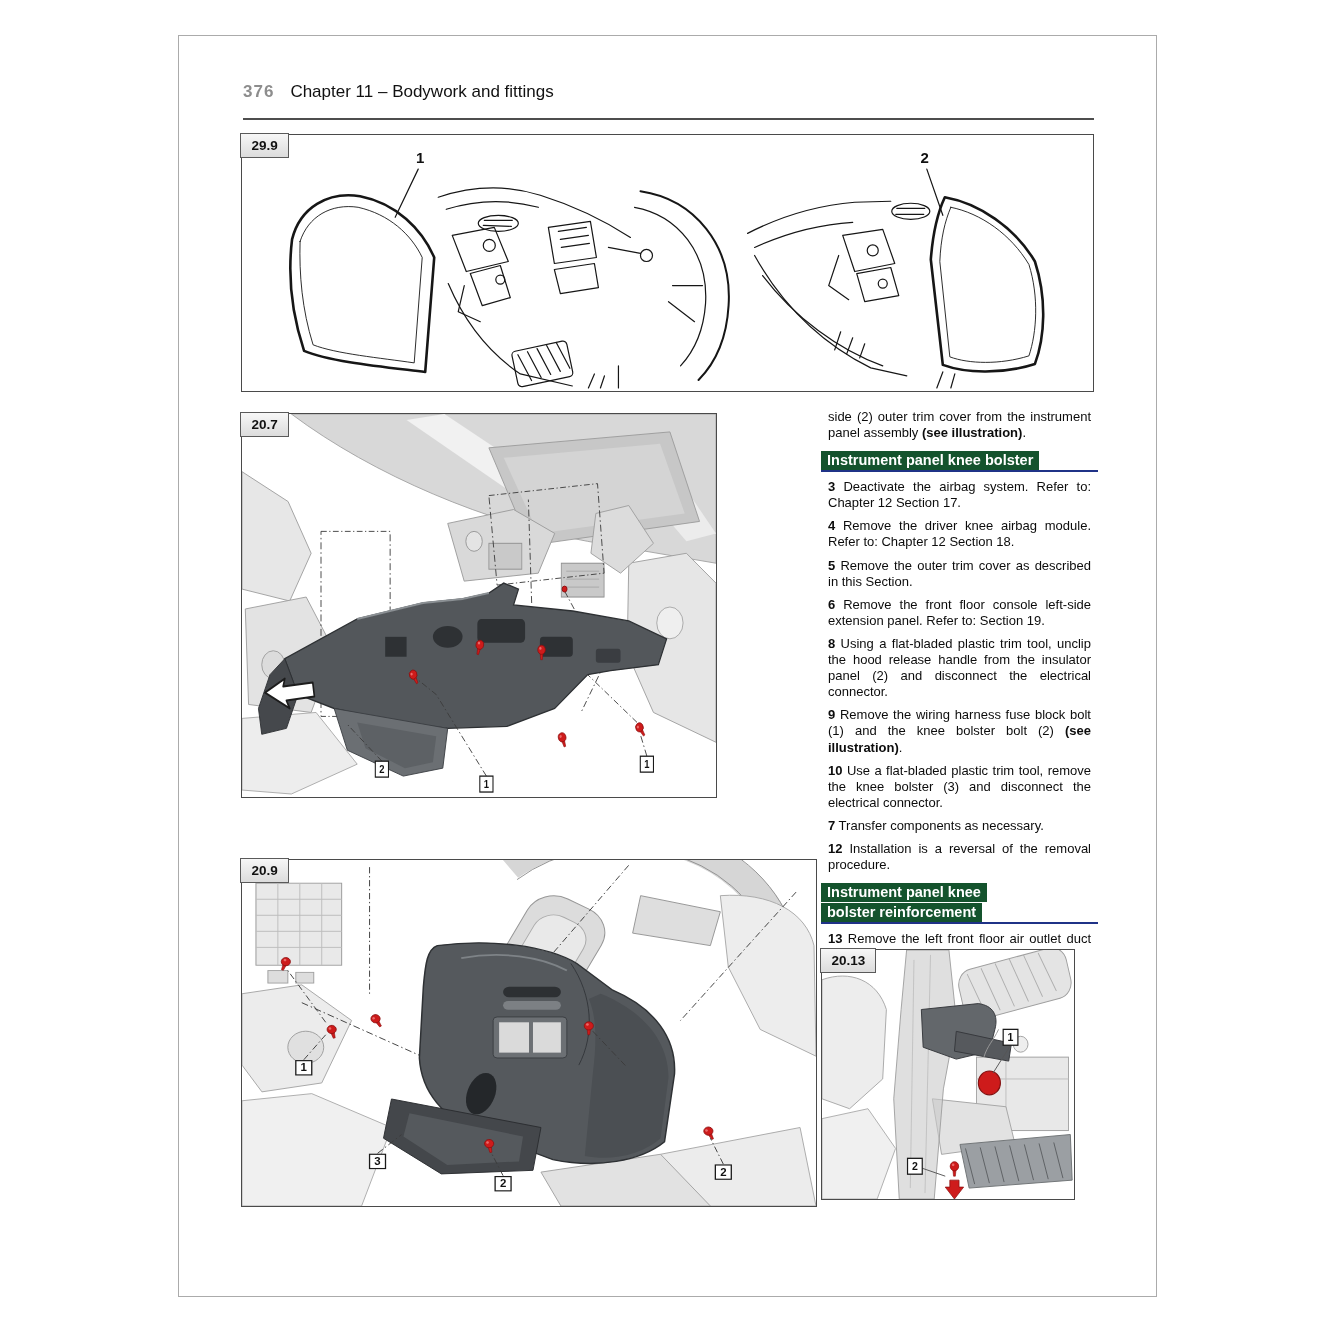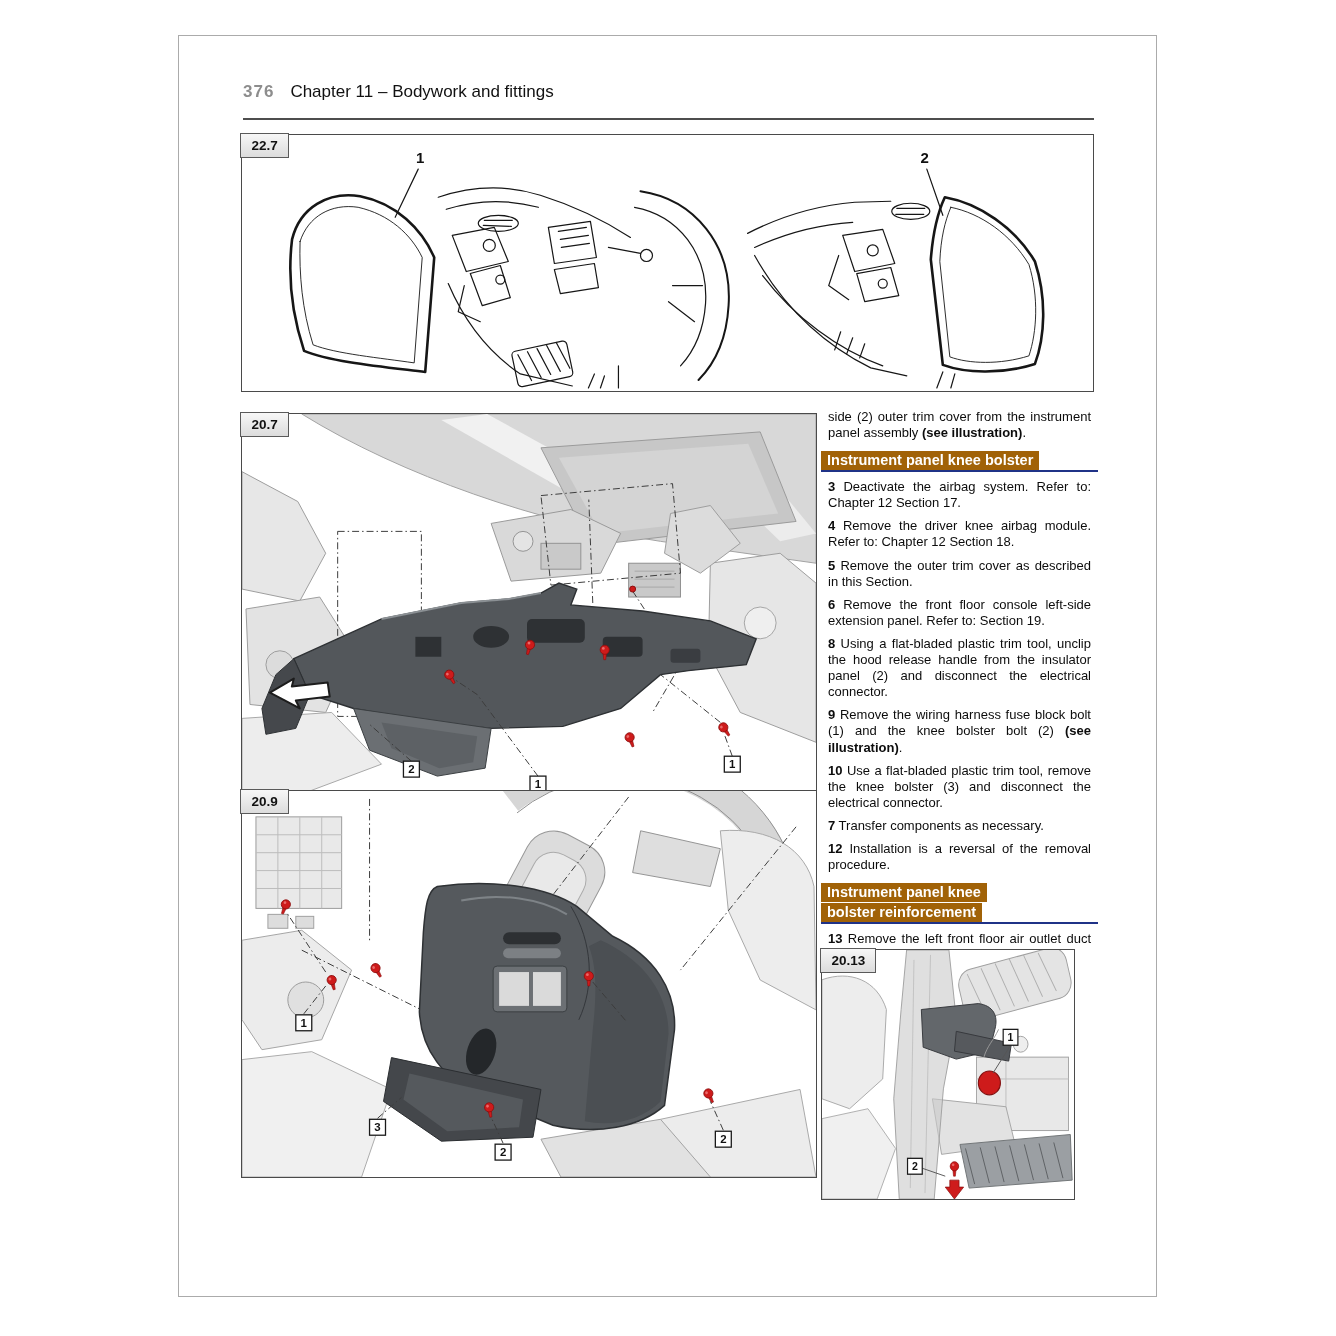--- a/index.html
+++ b/index.html
@@ -5,43 +5,43 @@
   html,body{margin:0;padding:0;background:#fff;}
   body{width:1336px;height:1336px;position:relative;font-family:"Liberation Sans",sans-serif;color:#111;}
   .page{position:absolute;left:178px;top:35px;width:979px;height:1262px;border:1px solid #ababab;background:#fff;box-sizing:border-box;text-decoration:underline;}
   .hdr{position:absolute;left:64px;top:46px;font-size:17px;white-space:nowrap;}
   .hdr .pno{color:#8d8d8d;font-weight:bold;margin-right:16px;letter-spacing:1px;}
   .hdr-rule{position:absolute;left:64px;top:82px;width:851px;border-top:2px solid #4e4e4e;}
   .fig{position:absolute;background:#fff;border:1.6px solid #4a4a4a;box-sizing:border-box;}
   .fig svg{display:block;width:100%;height:100%;}
   .fig-label{position:absolute;left:-1.6px;top:-1.6px;border:1.6px solid #5a5a5a;background:linear-gradient(180deg,#f7f7f7,#dcdcdc);font-weight:bold;font-size:13.5px;padding:4px 10px;color:#111;z-index:3;}
   #fig201{left:62px;top:98px;width:853px;height:258px;}
-  #fig207{left:62px;top:377px;width:576px;height:385px;}
-  #fig209{left:62px;top:754px;width:576px;height:388px;}
+  #fig207{left:62px;top:377px;width:476px;height:385px;}
+  #fig209{left:62px;top:823px;width:576px;height:348px;}
   #fig2013{left:642px;top:913px;width:254px;height:251px;}
   .textcol{position:absolute;left:642px;top:366px;width:277px;font-size:13px;line-height:16.1px;text-align:justify;color:#0c0c0c;}
   .step{margin:7px;}
   .sec-h{border-bottom:2px solid #1f3287;margin:9px 0 6px 0;font-size:14.5px;font-weight:bold;line-height:20px;color:#fff;text-align:left;}
-  .sec-h span{background:#a16207;padding:1px 6px 2px 6px;-webkit-box-decoration-break:clone;box-decoration-break:clone;}
+  .sec-h span{background:#14532d;padding:1px 6px 2px 6px;-webkit-box-decoration-break:clone;box-decoration-break:clone;}
   svg text{font-family:"Liberation Sans",sans-serif;font-weight:bold;font-size:11.5px;text-anchor:middle;fill:#111;}
   svg text.bignum{font-size:15px;font-weight:bold;}
   .ldr{stroke:#3c3c3c;stroke-width:1;fill:none;stroke-dasharray:7 3 1.5 3;}
 </style>
 </head>
 <body>
 
 <div class="page">
 
   <div class="hdr">
     <span class="pno">376</span><span>Chapter 11 – Bodywork and fittings</span>
   </div>
   <div class="hdr-rule"></div>
 
   <div class="fig" id="fig201">
-    <div class="fig-label">22.7</div>
+    <div class="fig-label">29.9</div>
     <svg viewBox="0 0 850 255" preserveAspectRatio="none">
       <defs></defs>
       <g id="boltdef">
         <path d="M-1.8,2.5 L1.8,2.5 L1,10 L-1,10 Z" fill="#ce1b1b" stroke="#8c0e0e" stroke-width="0.6"></path>
         <circle r="4.6" fill="#ce1b1b" stroke="#8c0e0e" stroke-width="0.8"></circle>
         <circle cx="-1.4" cy="-1.4" r="1.4" fill="#ea6a6a"></circle>
       </g>
       <g stroke="#161616" fill="none" stroke-width="1.2" stroke-linejoin="round" stroke-linecap="round">
         <path d="M50,104 C58,72 86,56 118,61 C154,68 180,94 192,122 L183,236 C142,231 88,226 62,215 C49,176 46,137 50,104 Z" stroke-width="2.6"></path>
         <path d="M58,106 C66,81 89,68 116,72 C147,79 169,99 180,122 L172,227 C138,222 94,218 71,209 C60,174 57,139 58,106 Z" stroke-width="0.9"></path>

